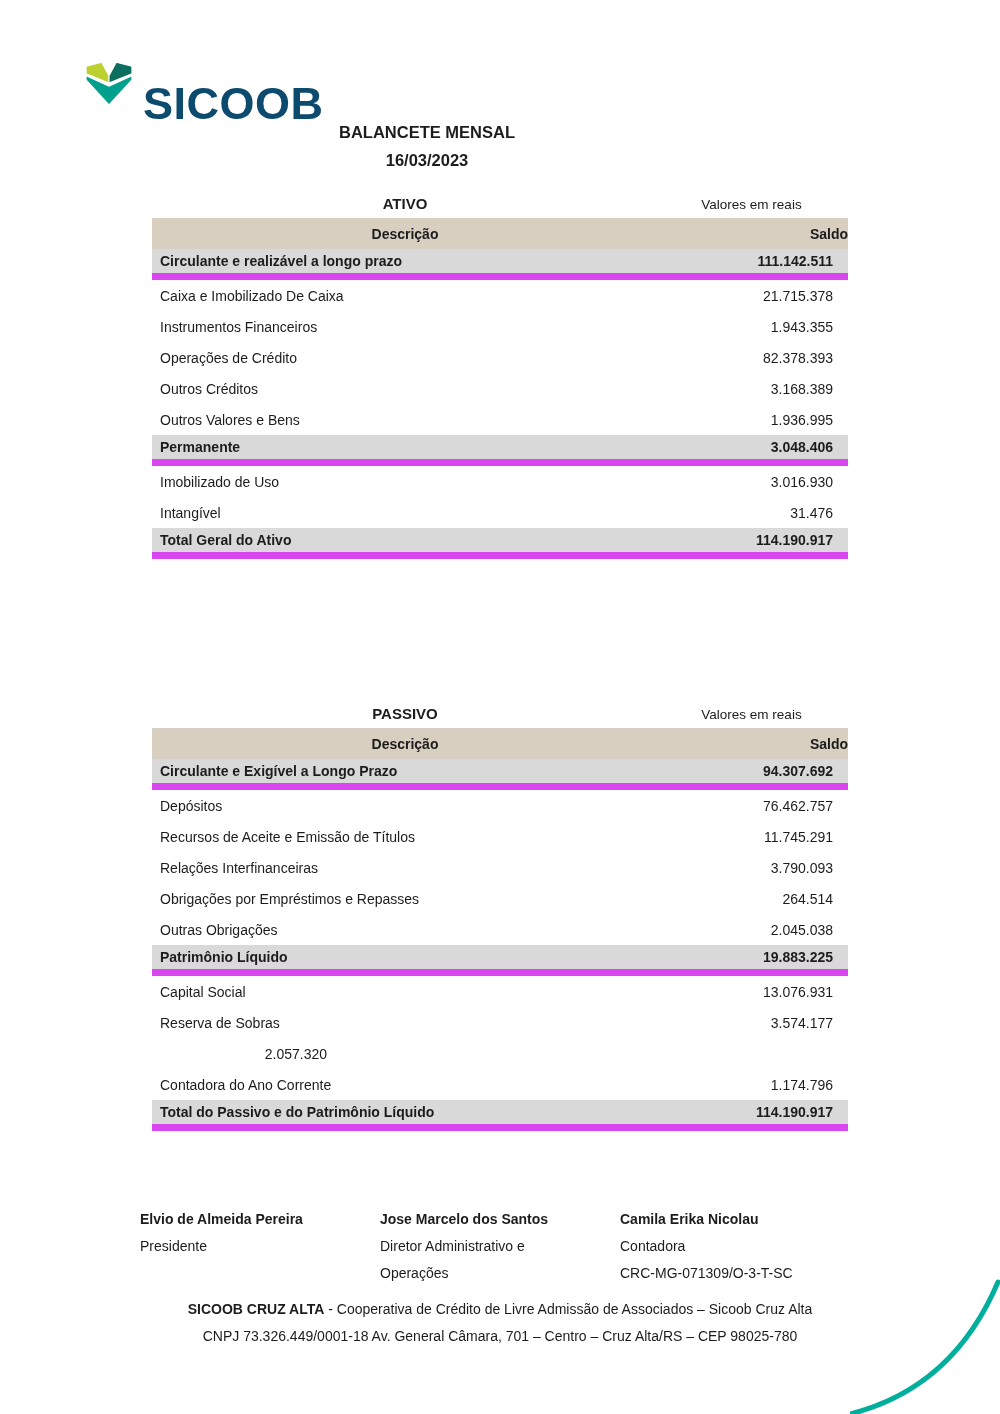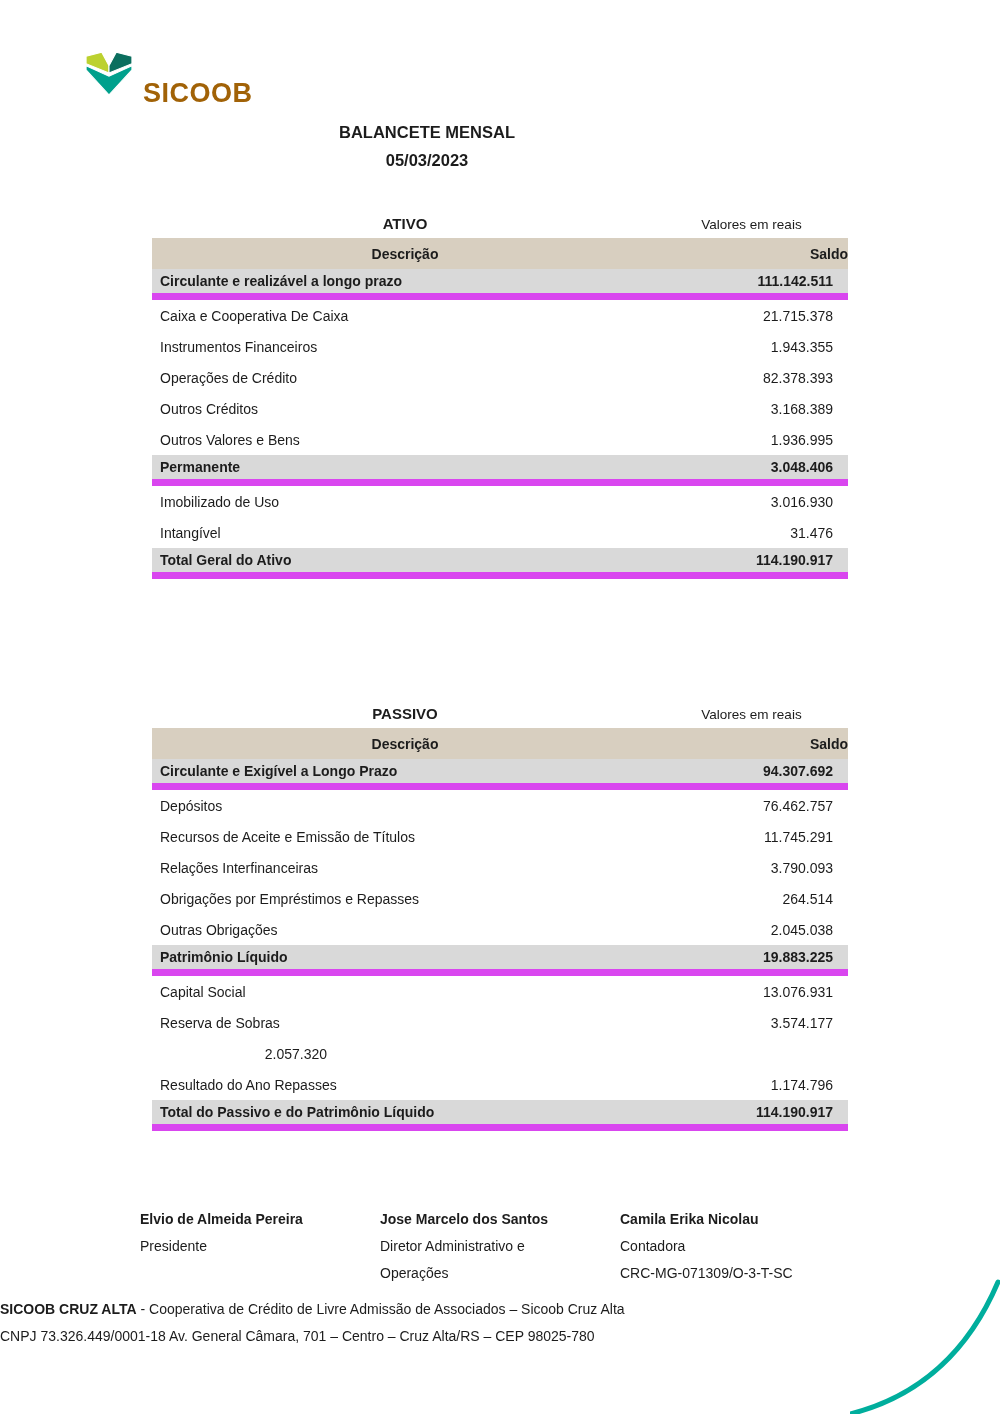--- a/index.html
+++ b/index.html
@@ -3,87 +3,87 @@
 <meta charset="utf-8">
 <style>
   * { margin:0; padding:0; box-sizing:border-box; }
   html,body { background:#ffffff; }
   body {
     width:1000px; height:1414px; position:relative; overflow:hidden;
     font-family:"Liberation Sans", sans-serif; color:#1c1c1c;
   }
   .logo { position:absolute; left:84px; top:36px; display:flex; align-items:center; gap:9px; }
   .logo-mark { width:50px; height:46px; display:block; }
-  .logo-text { font-size:27px; font-weight:bold; color:#a16207; letter-spacing:0.5px;margin-top:42px; }
+  .logo-text { font-size:45px; font-weight:bold; color:#0c4a6e; letter-spacing:0.5px;margin-top:42px; }
 
   .doc-title { position:absolute; left:0; top:118px; width:854px; text-align:center;
                font-weight:bold; font-size:16.5px; line-height:28px; }
 
   .table-wrap { position:absolute; left:152px; width:696px; }
-  .t-ativo   { top:210px; }
+  .t-ativo   { top:190px; }
   .t-passivo { top:700px; }
 
   .t-head { display:flex; align-items:flex-end; height:22px; margin-bottom:6px; }
   .t-head .h-left  { width:506px; text-align:center; font-weight:bold; font-size:15px; }
   .t-head .h-right { width:190px; text-align:center; font-size:13.5px; padding-right:3px; }
 
   .row { display:flex; height:31px; align-items:center; font-size:14px; }
   .row .c1 { width:506px; padding-left:8px; white-space:nowrap; }
   .row .c2 { width:190px; text-align:right; padding-right:15px; white-space:nowrap; }
   .row.header { background:#d8cfc0; font-weight:bold; }
   .row.header .c1 { text-align:center; padding-left:0; }
   .row.header .c2 { text-align:right; padding-right:0; }
   .row.section { background:#d9d9d9; font-weight:bold; border-bottom:7px solid #d946ef; }
   .row.item { background:#ffffff; }
 
   .signatures { position:absolute; left:140px; top:1206px; width:720px; display:flex; }
   .sig { flex:1; text-align:left; font-size:14px; line-height:27px; }
   .sig .name { font-weight:bold; }
 
-  .footer { position:absolute; left:0; top:1296px; width:1000px; text-align:left;
+  .footer { position:absolute; left:0; top:1296px; width:1000px; text-align:center;
             font-size:14px; line-height:27px; }
   .footer b { font-weight:bold; }
 
   .swoosh { position:absolute; right:0; bottom:0; width:150px; height:150px; }
 </style>
 </head>
 <body>
 
 <div class="logo">
   <svg class="logo-mark" viewBox="0 0 48 44" aria-hidden="true">
     <polygon points="2,6 17,2 24,15 24,22 2,13" fill="#bcd12f" stroke="#ffffff" stroke-width="1"></polygon>
     <polygon points="46,6 31,2 24,15 24,22 46,13" fill="#0b6e5e" stroke="#ffffff" stroke-width="1"></polygon>
     <polygon points="2,15 24,25 46,15 46,19 24,43 2,19" fill="#00a08c" stroke="#ffffff" stroke-width="1"></polygon>
   </svg>
   <span class="logo-text">SICOOB</span>
 </div>
 
 <div class="doc-title">
   <div>BALANCETE MENSAL</div>
-  <div>05/03/2023</div>
+  <div>16/03/2023</div>
 </div>
 
 <div class="table-wrap t-ativo">
   <div class="t-head">
     <div class="h-left">ATIVO</div>
     <div class="h-right">Valores em reais</div>
   </div>
   <div class="row header">
     <div class="c1">Descrição</div>
     <div class="c2">Saldo</div>
   </div>
   <div>
 
       <div class="row section">
         <div class="c1">Circulante e realizável a longo prazo</div>
         <div class="c2">111.142.511</div>
       </div>
 
       <div class="row item">
-        <div class="c1">Caixa e Cooperativa De Caixa</div>
+        <div class="c1">Caixa e Imobilizado De Caixa</div>
         <div class="c2">21.715.378</div>
       </div>
 
       <div class="row item">
         <div class="c1">Instrumentos Financeiros</div>
         <div class="c2">1.943.355</div>
       </div>
 
       <div class="row item">
         <div class="c1">Operações de Crédito</div>
@@ -176,21 +176,21 @@
       <div class="row item">
         <div class="c1">Reserva de Sobras</div>
         <div class="c2">3.574.177</div>
       </div>
 
       <div class="row item">
         <div class="c2">2.057.320</div>
       </div>
 
       <div class="row item">
-        <div class="c1">Resultado do Ano Repasses</div>
+        <div class="c1">Contadora do Ano Corrente</div>
         <div class="c2">1.174.796</div>
       </div>
 
       <div class="row section">
         <div class="c1">Total do Passivo e do Patrimônio Líquido</div>
         <div class="c2">114.190.917</div>
       </div>
     </div>
 </div>
 

